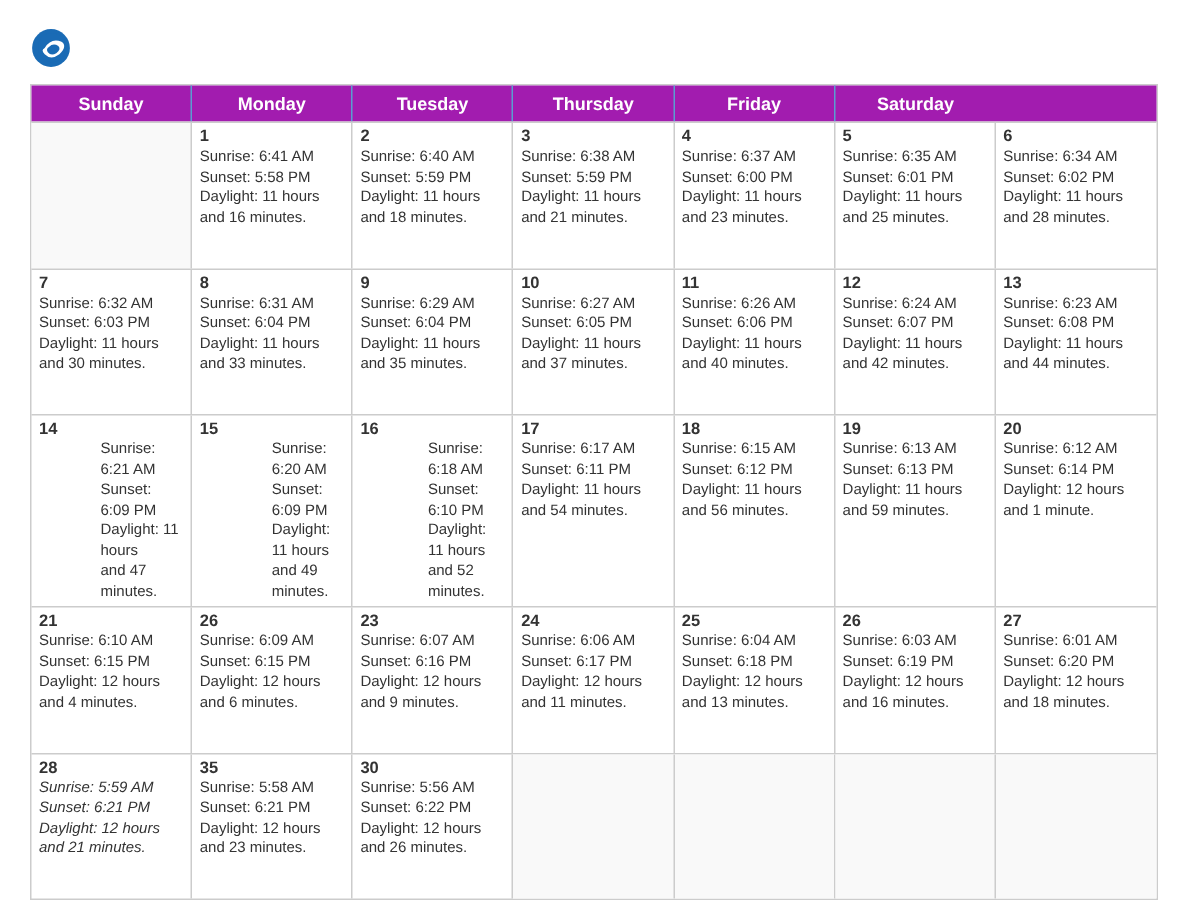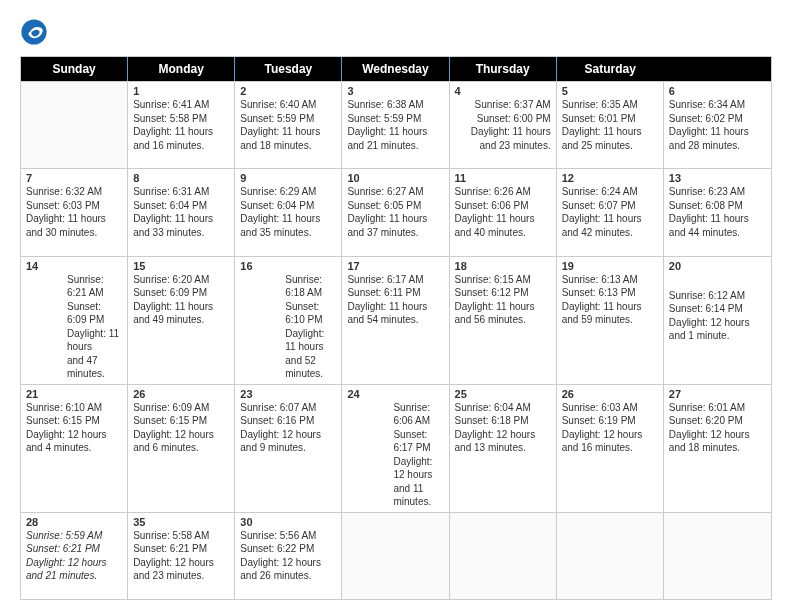--- a/index.html
+++ b/index.html
@@ -58,21 +58,21 @@
     }
     .calendar {
       flex: 1;
       display: flex;
       flex-direction: column;
       border: 1px solid #ccc;
     }
     .cal-header-row {
       display: grid;
       grid-template-columns: repeat(7, 1fr);
-      background: #000000;
+      background: #a21caf;
     }
     .cal-header-cell {
       color: #fff;
       font-size: 12px;
       font-weight: bold;
       padding: 5px 6px;
       text-align: center;
       border-right: 1px solid #5a9dd0;
     }
     .cal-header-cell:last-child { border-right: none; }
@@ -131,22 +131,22 @@
       <h1></h1>
       <h2></h2>
     </div>
   </div>
 
   <div class="calendar">
     <div class="cal-header-row" id="cal-header">
         <div class="cal-header-cell">Sunday</div>
         <div class="cal-header-cell">Monday</div>
         <div class="cal-header-cell">Tuesday</div>
-        <div class="cal-header-cell">Wednesday</div>
         <div class="cal-header-cell">Thursday</div>
+        <div class="cal-header-cell">Friday</div>
         <div class="cal-header-cell">Saturday</div>
       </div>
     <div class="cal-body" id="cal-body">
         <div class="cal-row">
           <div class="cal-cell empty"></div>
           <div class="cal-cell">
             <div class="day-num">1</div>
             <div class="day-info" style="white-space: pre-line;">Sunrise: 6:41 AM
 Sunset: 5:58 PM
 Daylight: 11 hours
@@ -161,21 +161,21 @@
           </div>
           <div class="cal-cell">
             <div class="day-num">3</div>
             <div class="day-info" style="white-space: pre-line;">Sunrise: 6:38 AM
 Sunset: 5:59 PM
 Daylight: 11 hours
 and 21 minutes.</div>
           </div>
           <div class="cal-cell">
             <div class="day-num">4</div>
-            <div class="day-info" style="white-space: pre-line; text-align: right;">Sunrise: 6:37 AM
+            <div class="day-info" style="white-space: pre-line;">Sunrise: 6:37 AM
 Sunset: 6:00 PM
 Daylight: 11 hours
 and 23 minutes.</div>
           </div>
           <div class="cal-cell">
             <div class="day-num">5</div>
             <div class="day-info" style="white-space: pre-line;">Sunrise: 6:35 AM
 Sunset: 6:01 PM
 Daylight: 11 hours
 and 25 minutes.</div>
@@ -242,21 +242,21 @@
         <div class="cal-row">
           <div class="cal-cell">
             <div class="day-num">14</div>
             <div class="day-info" style="white-space: pre-line; margin-left: 41px;">Sunrise: 6:21 AM
 Sunset: 6:09 PM
 Daylight: 11 hours
 and 47 minutes.</div>
           </div>
           <div class="cal-cell">
             <div class="day-num">15</div>
-            <div class="day-info" style="white-space: pre-line;">Sunrise: 6:20 AM
+            <div class="day-info" style="white-space: pre-line; margin-left: 48px;">Sunrise: 6:20 AM
 Sunset: 6:09 PM
 Daylight: 11 hours
 and 49 minutes.</div>
           </div>
           <div class="cal-cell">
             <div class="day-num">16</div>
             <div class="day-info" style="white-space: pre-line; margin-left: 45px;">Sunrise: 6:18 AM
 Sunset: 6:10 PM
 Daylight: 11 hours
 and 52 minutes.</div>
@@ -277,21 +277,21 @@
           </div>
           <div class="cal-cell">
             <div class="day-num">19</div>
             <div class="day-info" style="white-space: pre-line;">Sunrise: 6:13 AM
 Sunset: 6:13 PM
 Daylight: 11 hours
 and 59 minutes.</div>
           </div>
           <div class="cal-cell">
             <div class="day-num">20</div>
-            <div class="day-info" style="white-space: pre-line; margin-top: 16px;">Sunrise: 6:12 AM
+            <div class="day-info" style="white-space: pre-line;">Sunrise: 6:12 AM
 Sunset: 6:14 PM
 Daylight: 12 hours
 and 1 minute.</div>
           </div>
         </div>
         <div class="cal-row">
           <div class="cal-cell">
             <div class="day-num">21</div>
             <div class="day-info" style="white-space: pre-line;">Sunrise: 6:10 AM
 Sunset: 6:15 PM
@@ -307,21 +307,21 @@
           </div>
           <div class="cal-cell">
             <div class="day-num">23</div>
             <div class="day-info" style="white-space: pre-line;">Sunrise: 6:07 AM
 Sunset: 6:16 PM
 Daylight: 12 hours
 and 9 minutes.</div>
           </div>
           <div class="cal-cell">
             <div class="day-num">24</div>
-            <div class="day-info" style="white-space: pre-line; margin-left: 46px;">Sunrise: 6:06 AM
+            <div class="day-info" style="white-space: pre-line;">Sunrise: 6:06 AM
 Sunset: 6:17 PM
 Daylight: 12 hours
 and 11 minutes.</div>
           </div>
           <div class="cal-cell">
             <div class="day-num">25</div>
             <div class="day-info" style="white-space: pre-line;">Sunrise: 6:04 AM
 Sunset: 6:18 PM
 Daylight: 12 hours
 and 13 minutes.</div>

